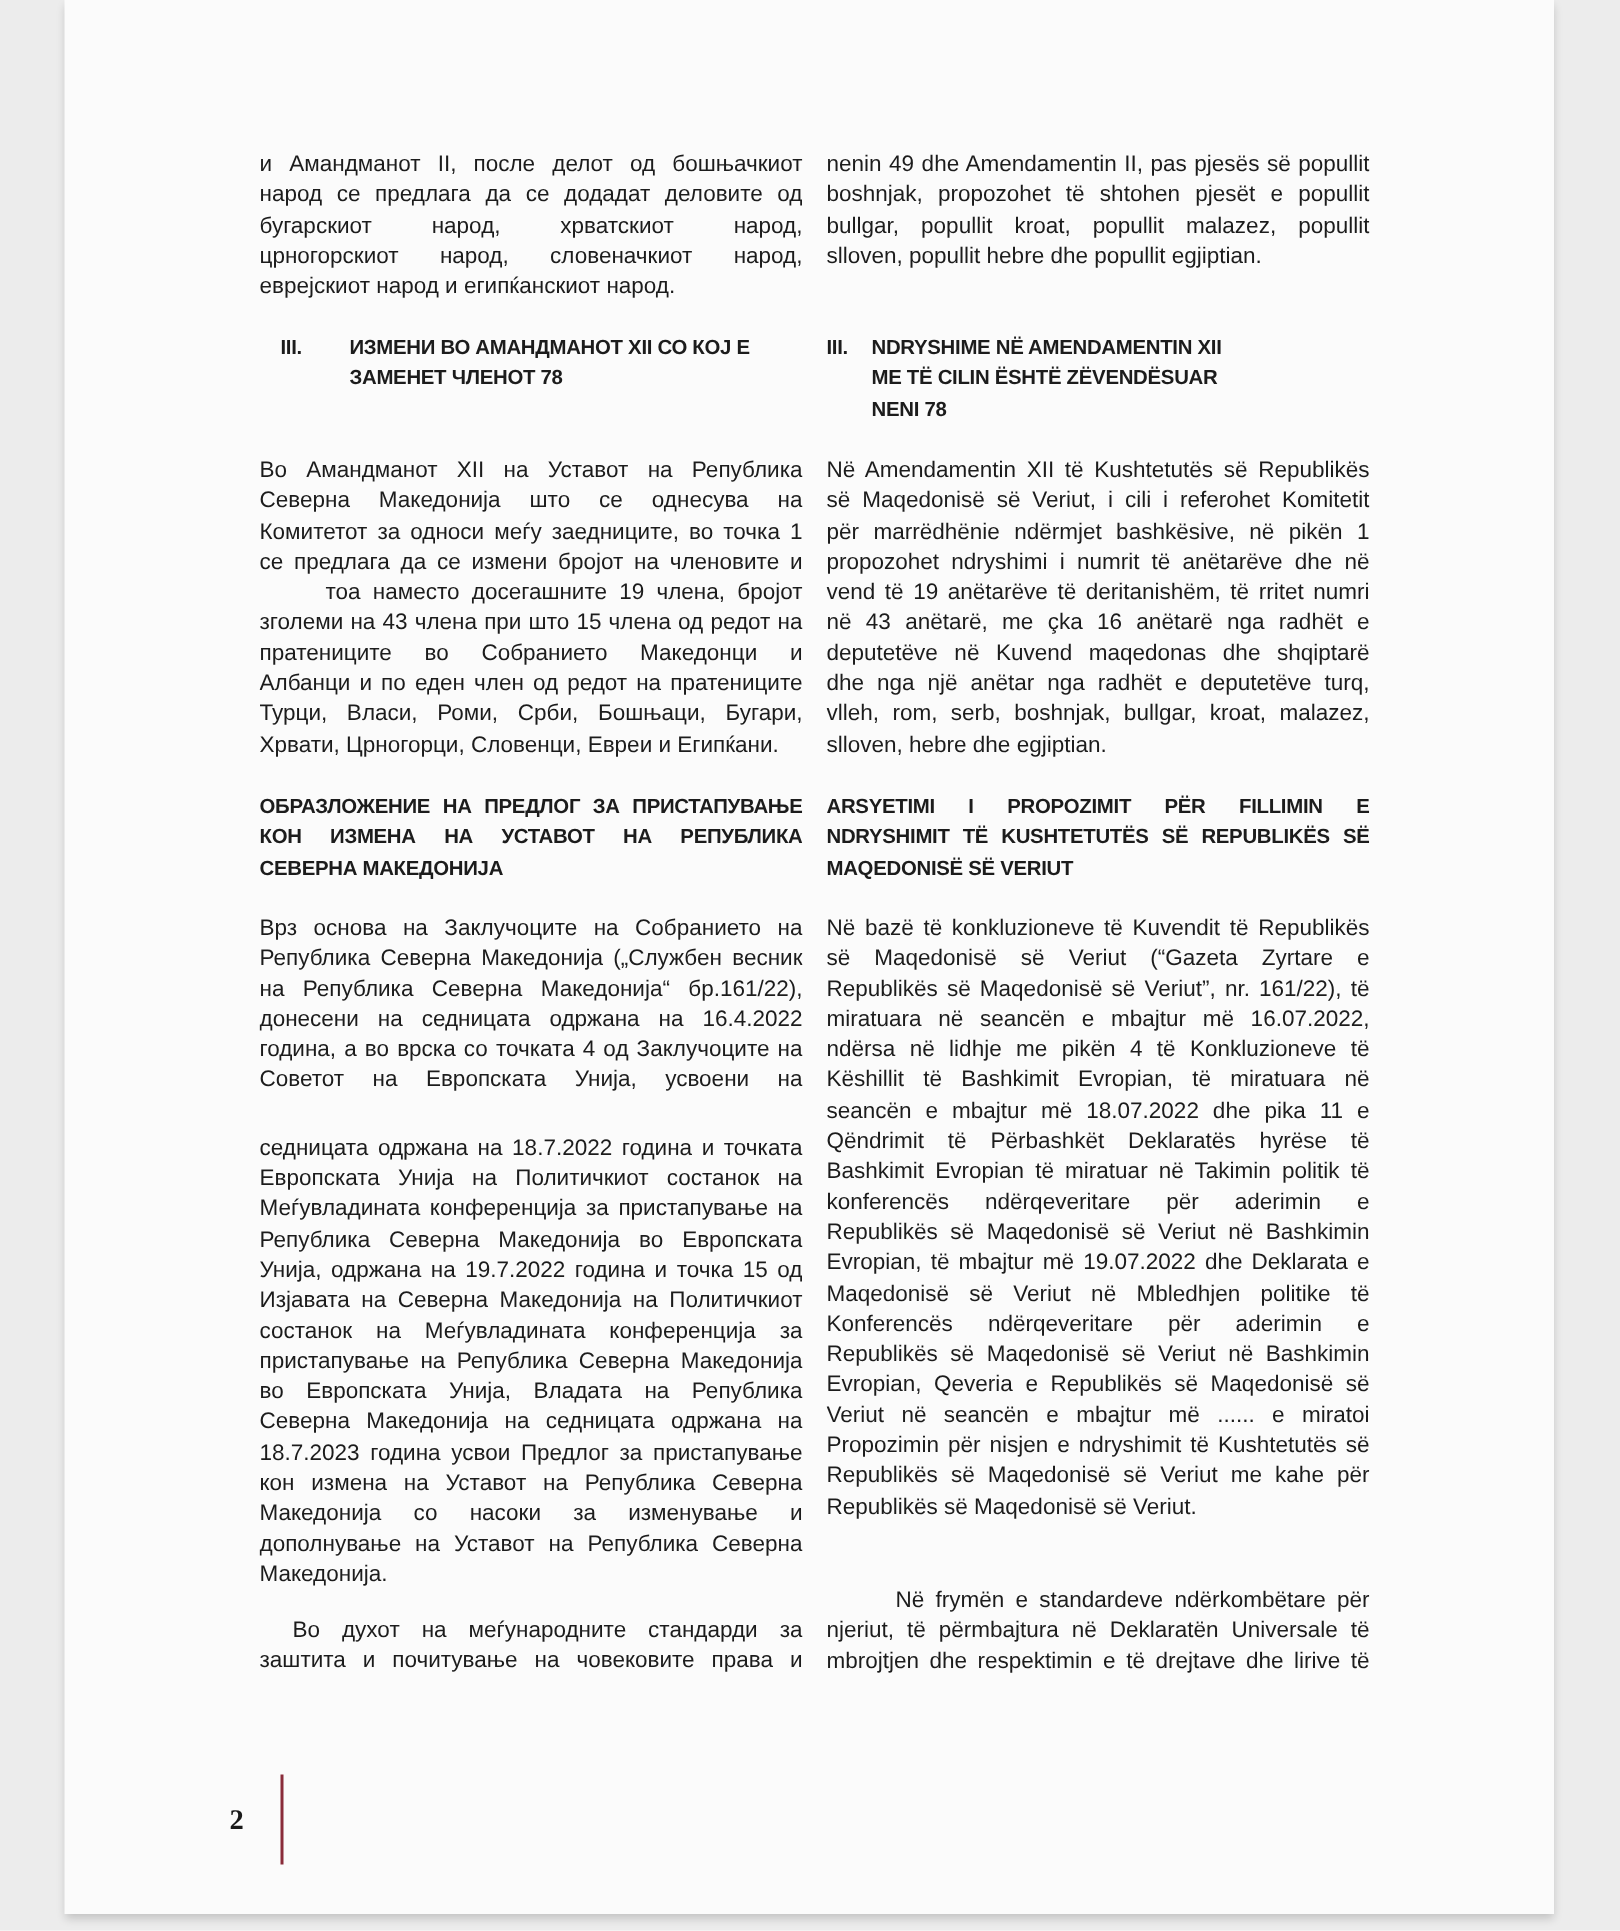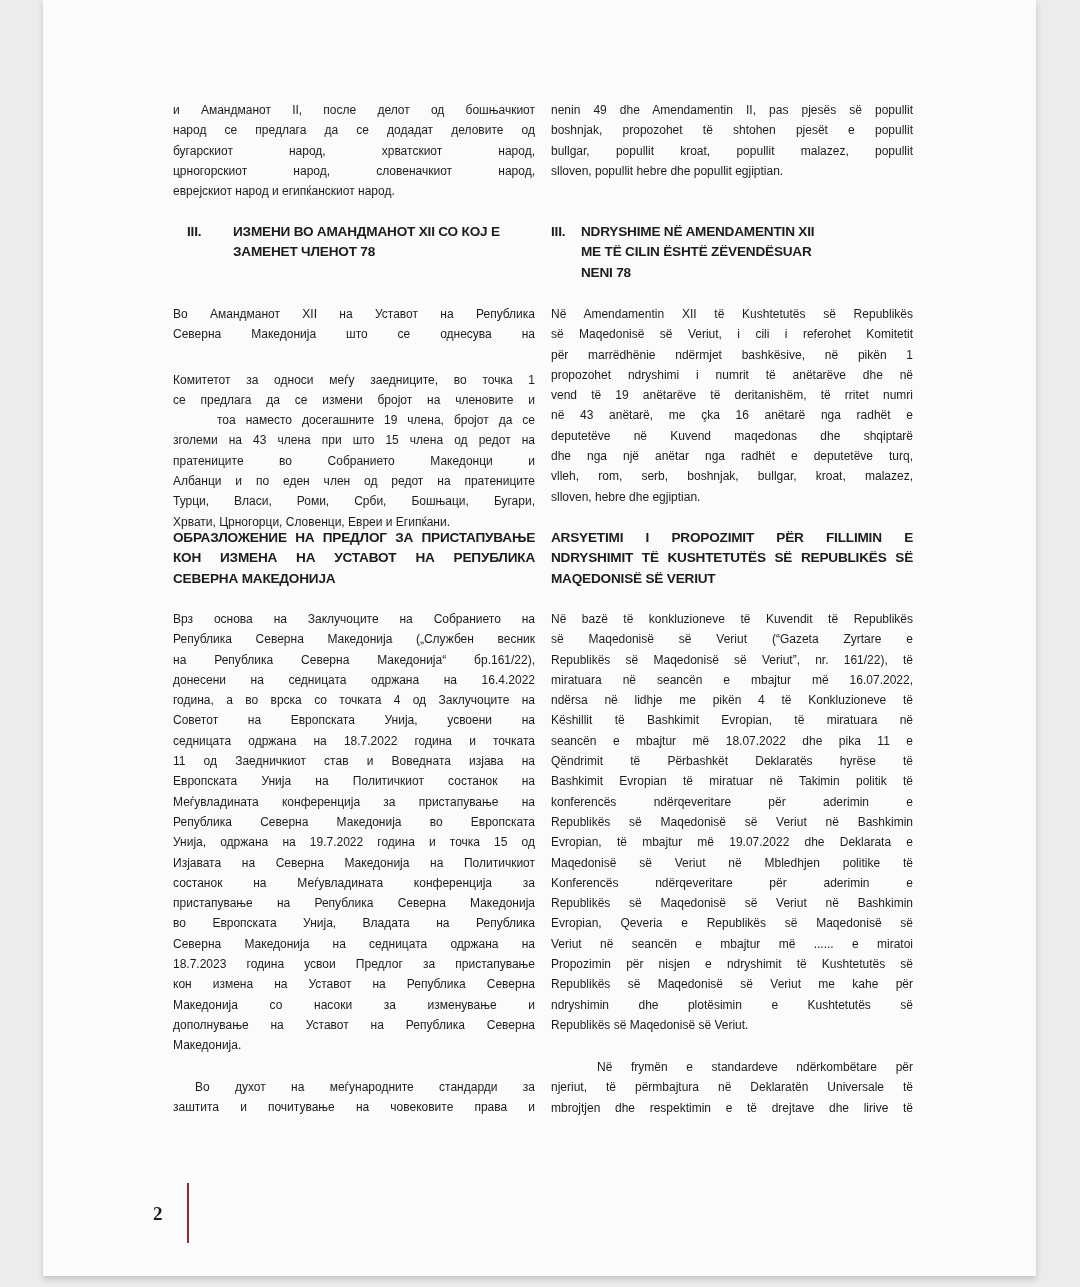--- a/index.html
+++ b/index.html
@@ -7,21 +7,21 @@
     width:1080px; height:1287px; background:#ececec; position:relative; overflow:hidden;
     font-family:"Liberation Sans", "DejaVu Sans", sans-serif; color:#1c1c1c;
   }
   .page {
     position:absolute; left:43px; top:0; width:993px; height:1276px;
     background:#fbfbfb; box-shadow:0 3px 6px rgba(0,0,0,0.18);
   }
   .col { position:absolute; width:362px; }
   .col.left { left:173px; }
   .col.right { left:551px; }
-  .para { position:absolute; left:0; width:362px; font-size:12px; line-height:20.3px; text-align:justify; }
+  .para { position:absolute; left:0; width:362px; font-size:15px; line-height:20.3px; text-align:justify; }
   .para .ln { display:block; height:20.3px; white-space:nowrap; text-align-last:justify; text-align:justify; }
   .para .ln.last { text-align-last:left; }
   .para .ln.indent { padding-left:46px; }
   .head { position:absolute; left:0; width:362px; font-size:13.6px; line-height:20.3px; font-weight:bold; letter-spacing:-0.2px; }
   .head .ln { display:block; height:20.3px; white-space:nowrap; }
   .head .ln.just { text-align:justify; text-align-last:justify; }
   .roman { width:60px; display:inline-block; }
   .page-number {
     position:absolute; left:153px; top:1203px; font-family:"Liberation Serif", serif;
     font-weight:bold; font-size:19px; color:#1a1a1a;
@@ -48,21 +48,21 @@
     <span class="ln" style="display:flex;">
       <span class="roman" style="width:46px;">III.</span>
       <span>ИЗМЕНИ ВО АМАНДМАНОТ XII СО КОЈ Е</span>
     </span>
     <span class="ln" style="padding-left:46px;">ЗАМЕНЕТ ЧЛЕНОТ 78</span>
   </div>
 
   <div class="para" style="top:304px;">
     <span class="ln" style="white-space: normal; overflow: hidden;">Во Амандманот XII на Уставот на Република</span>
     <span class="ln" style="white-space: normal; overflow: hidden;">Северна Македонија што се однесува на</span>
-    <span class="ln" style="white-space: normal; overflow: hidden; margin-top: 25px;">Комитетот за односи меѓу заедниците, во точка 1</span>
+    <span class="ln" style="white-space: normal; overflow: hidden;">Комитетот за односи меѓу заедниците, во точка 1</span>
     <span class="ln" style="white-space: normal; overflow: hidden;">се предлага да се измени бројот на членовите и</span>
     <span class="ln" style="white-space: normal; overflow: hidden; margin-left: 44px;">тоа наместо досегашните 19 члена, бројот да се</span>
     <span class="ln" style="white-space: normal; overflow: hidden;">зголеми на 43 члена при што 15 члена од редот на</span>
     <span class="ln" style="white-space: normal; overflow: hidden;">пратениците во Собранието Македонци и</span>
     <span class="ln" style="white-space: normal; overflow: hidden;">Албанци и по еден член од редот на пратениците</span>
     <span class="ln" style="white-space: normal; overflow: hidden;">Турци, Власи, Роми, Срби, Бошњаци, Бугари,</span>
     <span class="ln last" style="white-space: normal; overflow: hidden;">Хрвати, Црногорци, Словенци, Евреи и Египќани.</span>
   </div>
 
   <div class="head" style="top:528px;">
@@ -71,22 +71,21 @@
     <span class="ln">СЕВЕРНА МАКЕДОНИЈА</span>
   </div>
 
   <div class="para" style="top:609px;">
     <span class="ln" style="white-space: normal; overflow: hidden;">Врз основа на Заклучоците на Собранието на</span>
     <span class="ln" style="white-space: normal; overflow: hidden;">Република Северна Македонија („Службен весник</span>
     <span class="ln" style="white-space: normal; overflow: hidden;">на Република Северна Македонија“ бр.161/22),</span>
     <span class="ln" style="white-space: normal; overflow: hidden;">донесени на седницата одржана на 16.4.2022</span>
     <span class="ln" style="white-space: normal; overflow: hidden;">година, а во врска со точката 4 од Заклучоците на</span>
     <span class="ln" style="white-space: normal; overflow: hidden;">Советот на Европската Унија, усвоени на</span>
-    <span class="ln" style="white-space: normal; overflow: hidden;">седницата одржана на 18.7.2022 година и точката</span>
-    <span class="ln" style="white-space: normal; overflow: hidden;">11 од Заедничкиот став и Воведната изјава на</span>
+    <span class="ln" style="white-space: normal; overflow: hidden; margin-top: 25px;">седницата одржана на 18.7.2022 година и точката</span>
     <span class="ln" style="white-space: normal; overflow: hidden;">Европската Унија на Политичкиот состанок на</span>
     <span class="ln" style="white-space: normal; overflow: hidden;">Меѓувладината конференција за пристапување на</span>
     <span class="ln" style="white-space: normal; overflow: hidden;">Република Северна Македонија во Европската</span>
     <span class="ln" style="white-space: normal; overflow: hidden;">Унија, одржана на 19.7.2022 година и точка 15 од</span>
     <span class="ln" style="white-space: normal; overflow: hidden;">Изјавата на Северна Македонија на Политичкиот</span>
     <span class="ln" style="white-space: normal; overflow: hidden;">состанок на Меѓувладината конференција за</span>
     <span class="ln" style="white-space: normal; overflow: hidden;">пристапување на Република Северна Македонија</span>
     <span class="ln" style="white-space: normal; overflow: hidden;">во Европската Унија, Владата на Република</span>
     <span class="ln" style="white-space: normal; overflow: hidden;">Северна Македонија на седницата одржана на</span>
     <span class="ln" style="white-space: normal; overflow: hidden;">18.7.2023 година усвои Предлог за пристапување</span>
@@ -151,21 +150,20 @@
     <span class="ln" style="white-space: normal; overflow: hidden;">konferencës ndërqeveritare për aderimin e</span>
     <span class="ln" style="white-space: normal; overflow: hidden;">Republikës së Maqedonisë së Veriut në Bashkimin</span>
     <span class="ln" style="white-space: normal; overflow: hidden;">Evropian, të mbajtur më 19.07.2022 dhe Deklarata e</span>
     <span class="ln" style="white-space: normal; overflow: hidden;">Maqedonisë së Veriut në Mbledhjen politike të</span>
     <span class="ln" style="white-space: normal; overflow: hidden;">Konferencës ndërqeveritare për aderimin e</span>
     <span class="ln" style="white-space: normal; overflow: hidden;">Republikës së Maqedonisë së Veriut në Bashkimin</span>
     <span class="ln" style="white-space: normal; overflow: hidden;">Evropian,  Qeveria e Republikës së Maqedonisë së</span>
     <span class="ln" style="white-space: normal; overflow: hidden;">Veriut në seancën e mbajtur më ...... e miratoi</span>
     <span class="ln" style="white-space: normal; overflow: hidden;">Propozimin për nisjen e ndryshimit të Kushtetutës së</span>
     <span class="ln" style="white-space: normal; overflow: hidden;">Republikës së Maqedonisë së Veriut me kahe për</span>
-    <span class="ln" style="white-space: normal; overflow: hidden;">ndryshimin dhe plotësimin e Kushtetutës së</span>
     <span class="ln last" style="white-space: normal; overflow: hidden;">Republikës së Maqedonisë së Veriut.</span>
   </div>
 
   <div class="para" style="top:1057px;">
     <span class="ln indent" style="padding-left: 46px; white-space: normal; overflow: hidden;">Në frymën e standardeve ndërkombëtare për</span>
     <span class="ln" style="white-space: normal; overflow: hidden;">njeriut, të përmbajtura në Deklaratën Universale të</span>
     <span class="ln" style="white-space: normal; overflow: hidden;">mbrojtjen dhe respektimin e të drejtave dhe lirive të</span>
   </div>
 </div>
 

